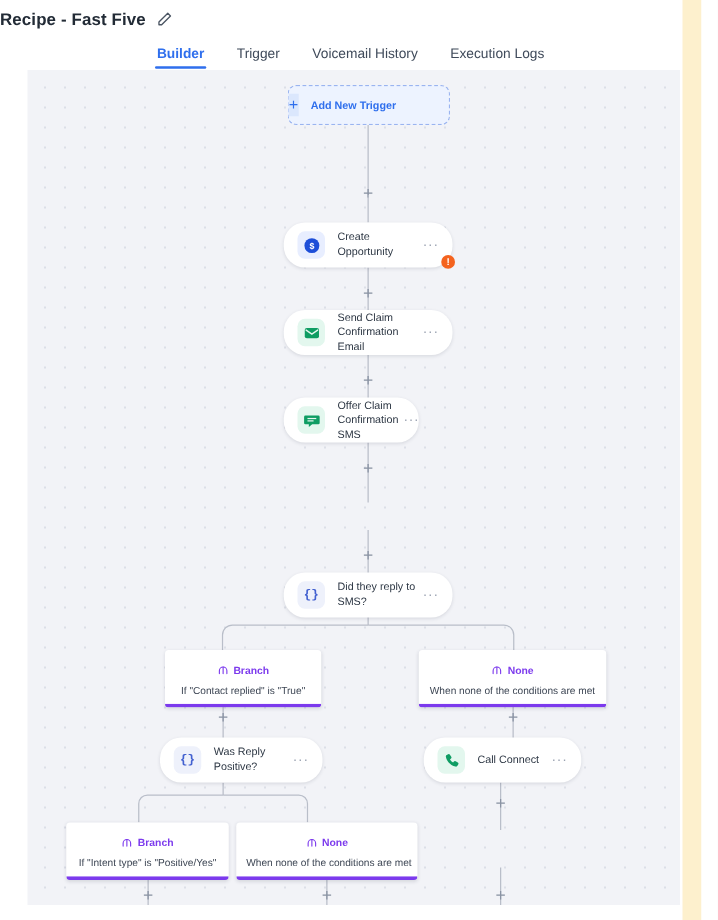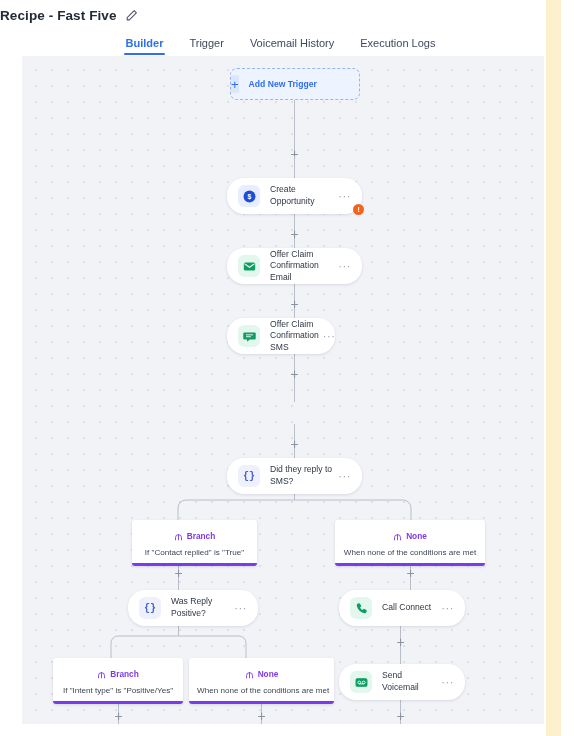--- a/index.html
+++ b/index.html
@@ -227,21 +227,21 @@
     </div>
     <div class="warn" style="left:331px; top:148px;">!</div>
 
     <div class="node" style="left:205px; top:192px; width:135px; height:36px;">
       <span class="ico green">
         <svg width="13" height="13" viewBox="0 0 24 24" fill="#0f9d63">
           <rect x="1.5" y="4.5" width="21" height="15" rx="3"></rect>
           <path d="M3.5 7.5 L12 13.5 L20.5 7.5" stroke="#e3f7ee" stroke-width="2" fill="none" stroke-linecap="round"></path>
         </svg>
       </span>
-      <span class="label">Offer Claim Confirmation Email</span>
+      <span class="label">Send Claim Confirmation Email</span>
       <span class="dots"></span>
     </div>
 
     <div class="node" style="left:205px; top:262px; width:108px; height:36px;">
       <span class="ico green">
         <svg width="13" height="13" viewBox="0 0 24 24" fill="#0f9d63">
           <path d="M2.5 4.5 h19 a2 2 0 0 1 2 2 v9 a2 2 0 0 1 -2 2 h-9 l-5 4 v-4 h-5 a2 2 0 0 1 -2 -2 v-9 a2 2 0 0 1 2 -2 z"></path>
           <rect x="5.5" y="8" width="13" height="1.8" fill="#e3f7ee"></rect>
           <rect x="5.5" y="11.5" width="9" height="1.8" fill="#e3f7ee"></rect>
         </svg>
@@ -325,27 +325,15 @@
           <svg width="9" height="9" viewBox="0 0 24 24" fill="none" stroke="#7c3aed" stroke-width="2.4" stroke-linecap="round">
             <path d="M4 21 V15 a8 8 0 0 1 16 0 V21"></path>
             <path d="M12 7 V21"></path>
           </svg>
         </span>
         <span class="bname">None</span>
       </div>
       <div class="branch-cond">When none of the conditions are met</div>
     </div>
 
-    <div class="node" style="left:317px; top:608px; width:126px; height:36px;">
-      <span class="ico mint">
-        <svg width="13" height="13" viewBox="0 0 24 24" fill="none" stroke="#0f9d63" stroke-width="2">
-          <rect x="2" y="5" width="20" height="14" rx="2.5" fill="#0f9d63"></rect>
-          <circle cx="8" cy="12" r="2.6" fill="none" stroke="#e3f7ee" stroke-width="1.8"></circle>
-          <circle cx="16" cy="12" r="2.6" fill="none" stroke="#e3f7ee" stroke-width="1.8"></circle>
-          <path d="M8 14.6 H16" stroke="#e3f7ee" stroke-width="1.8"></path>
-        </svg>
-      </span>
-      <span class="label">Send Voicemail</span>
-      <span class="dots"></span>
-    </div>
 
   </div>
 </div>
 
 </body></html>

